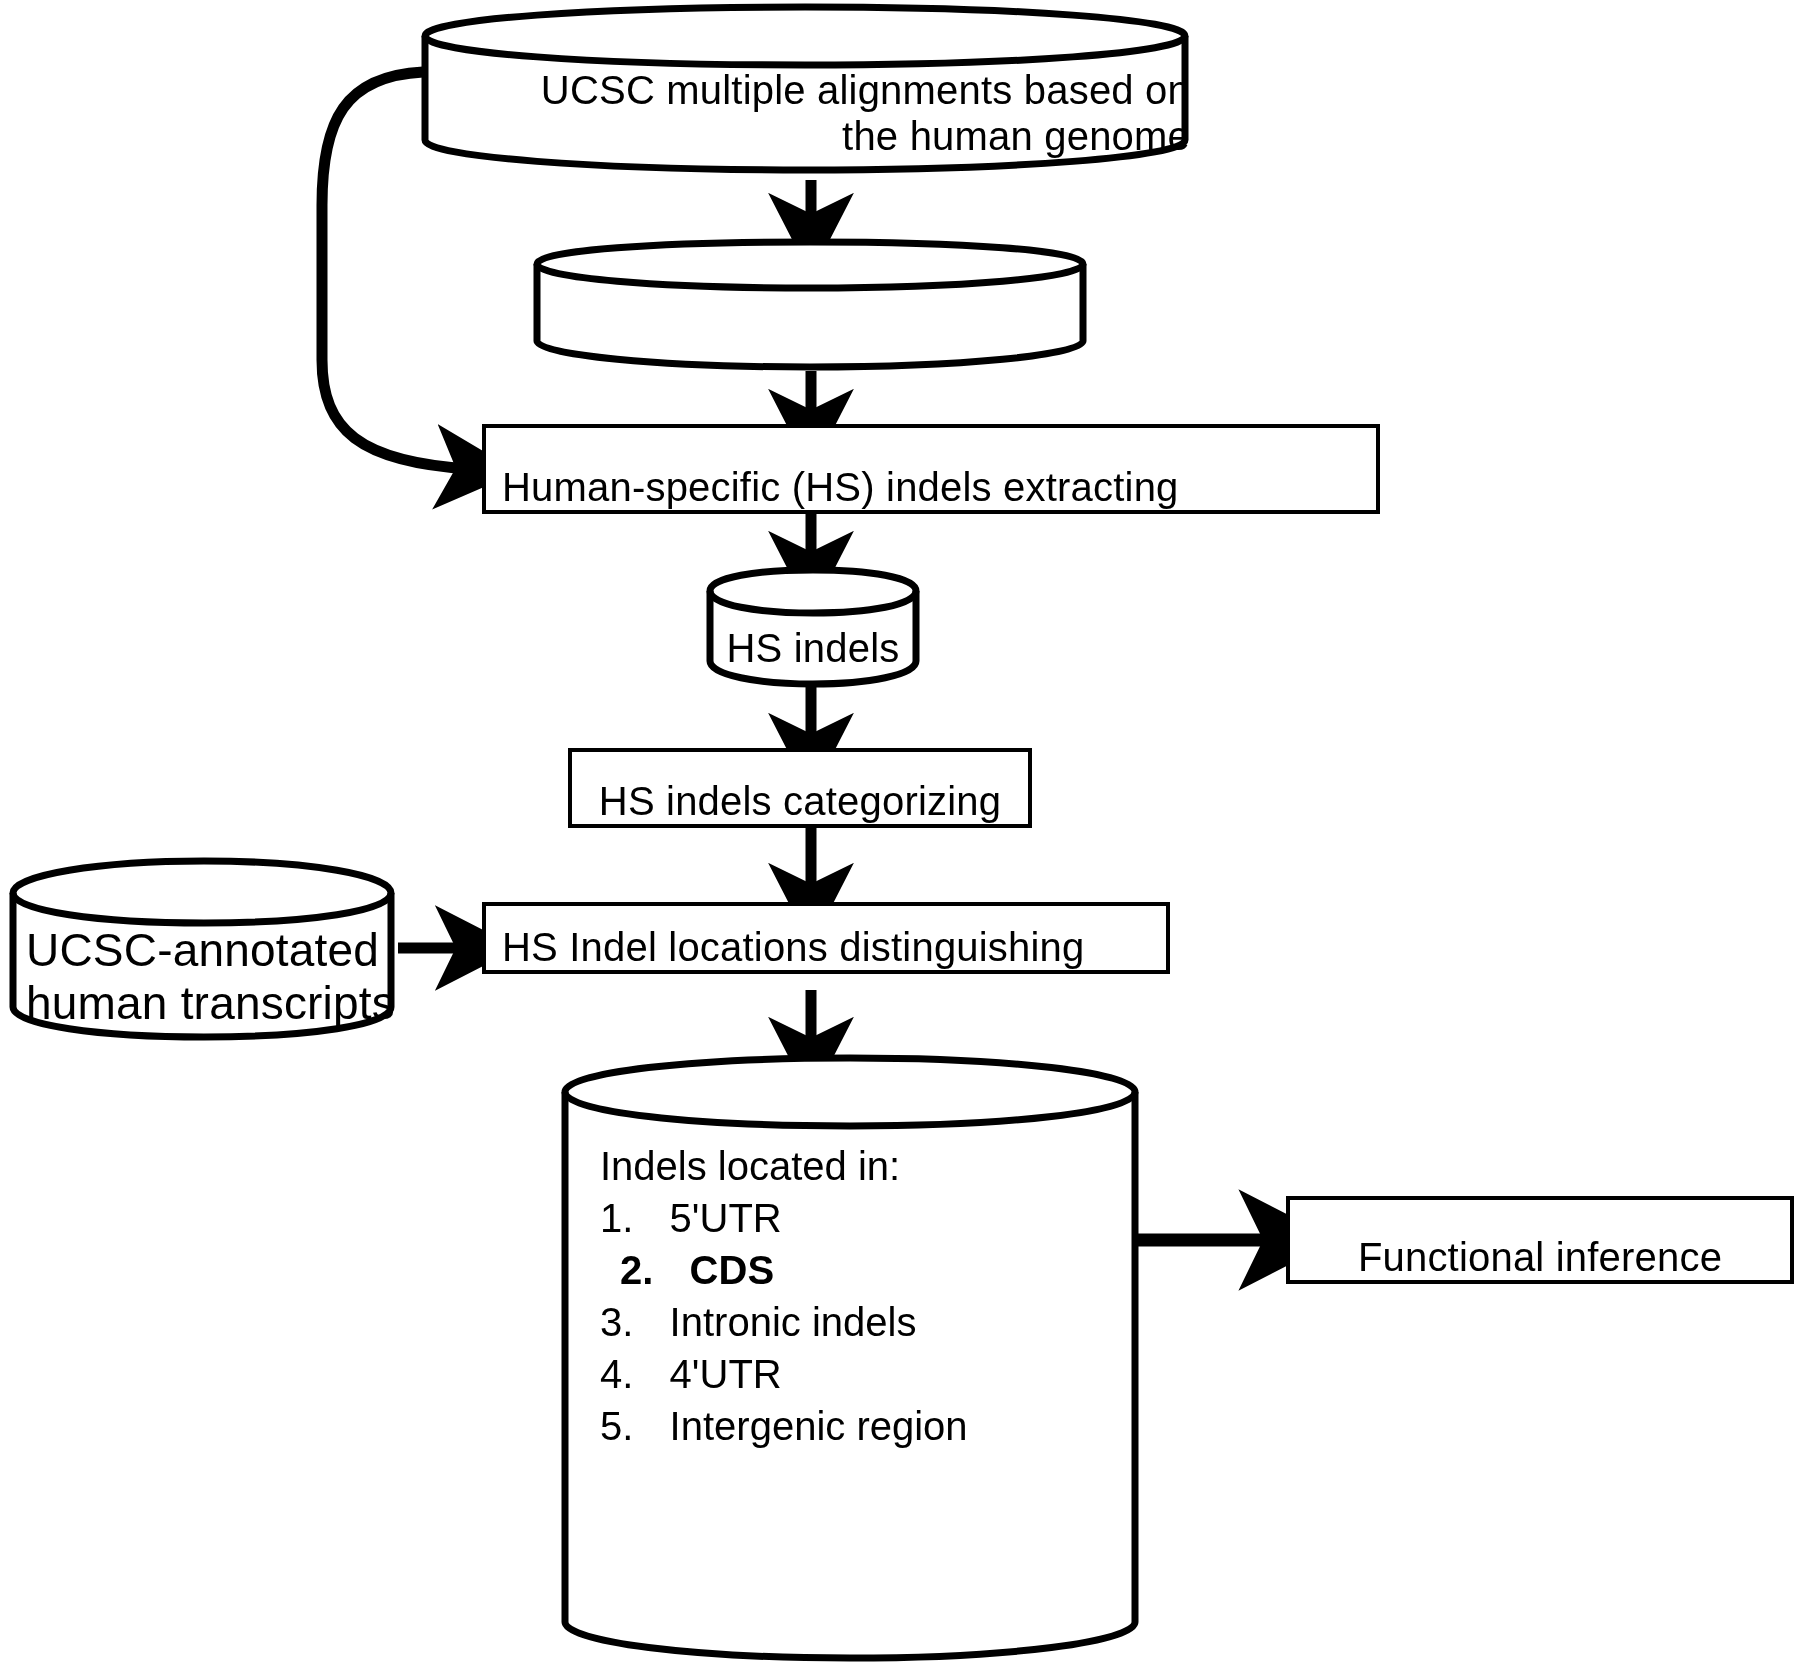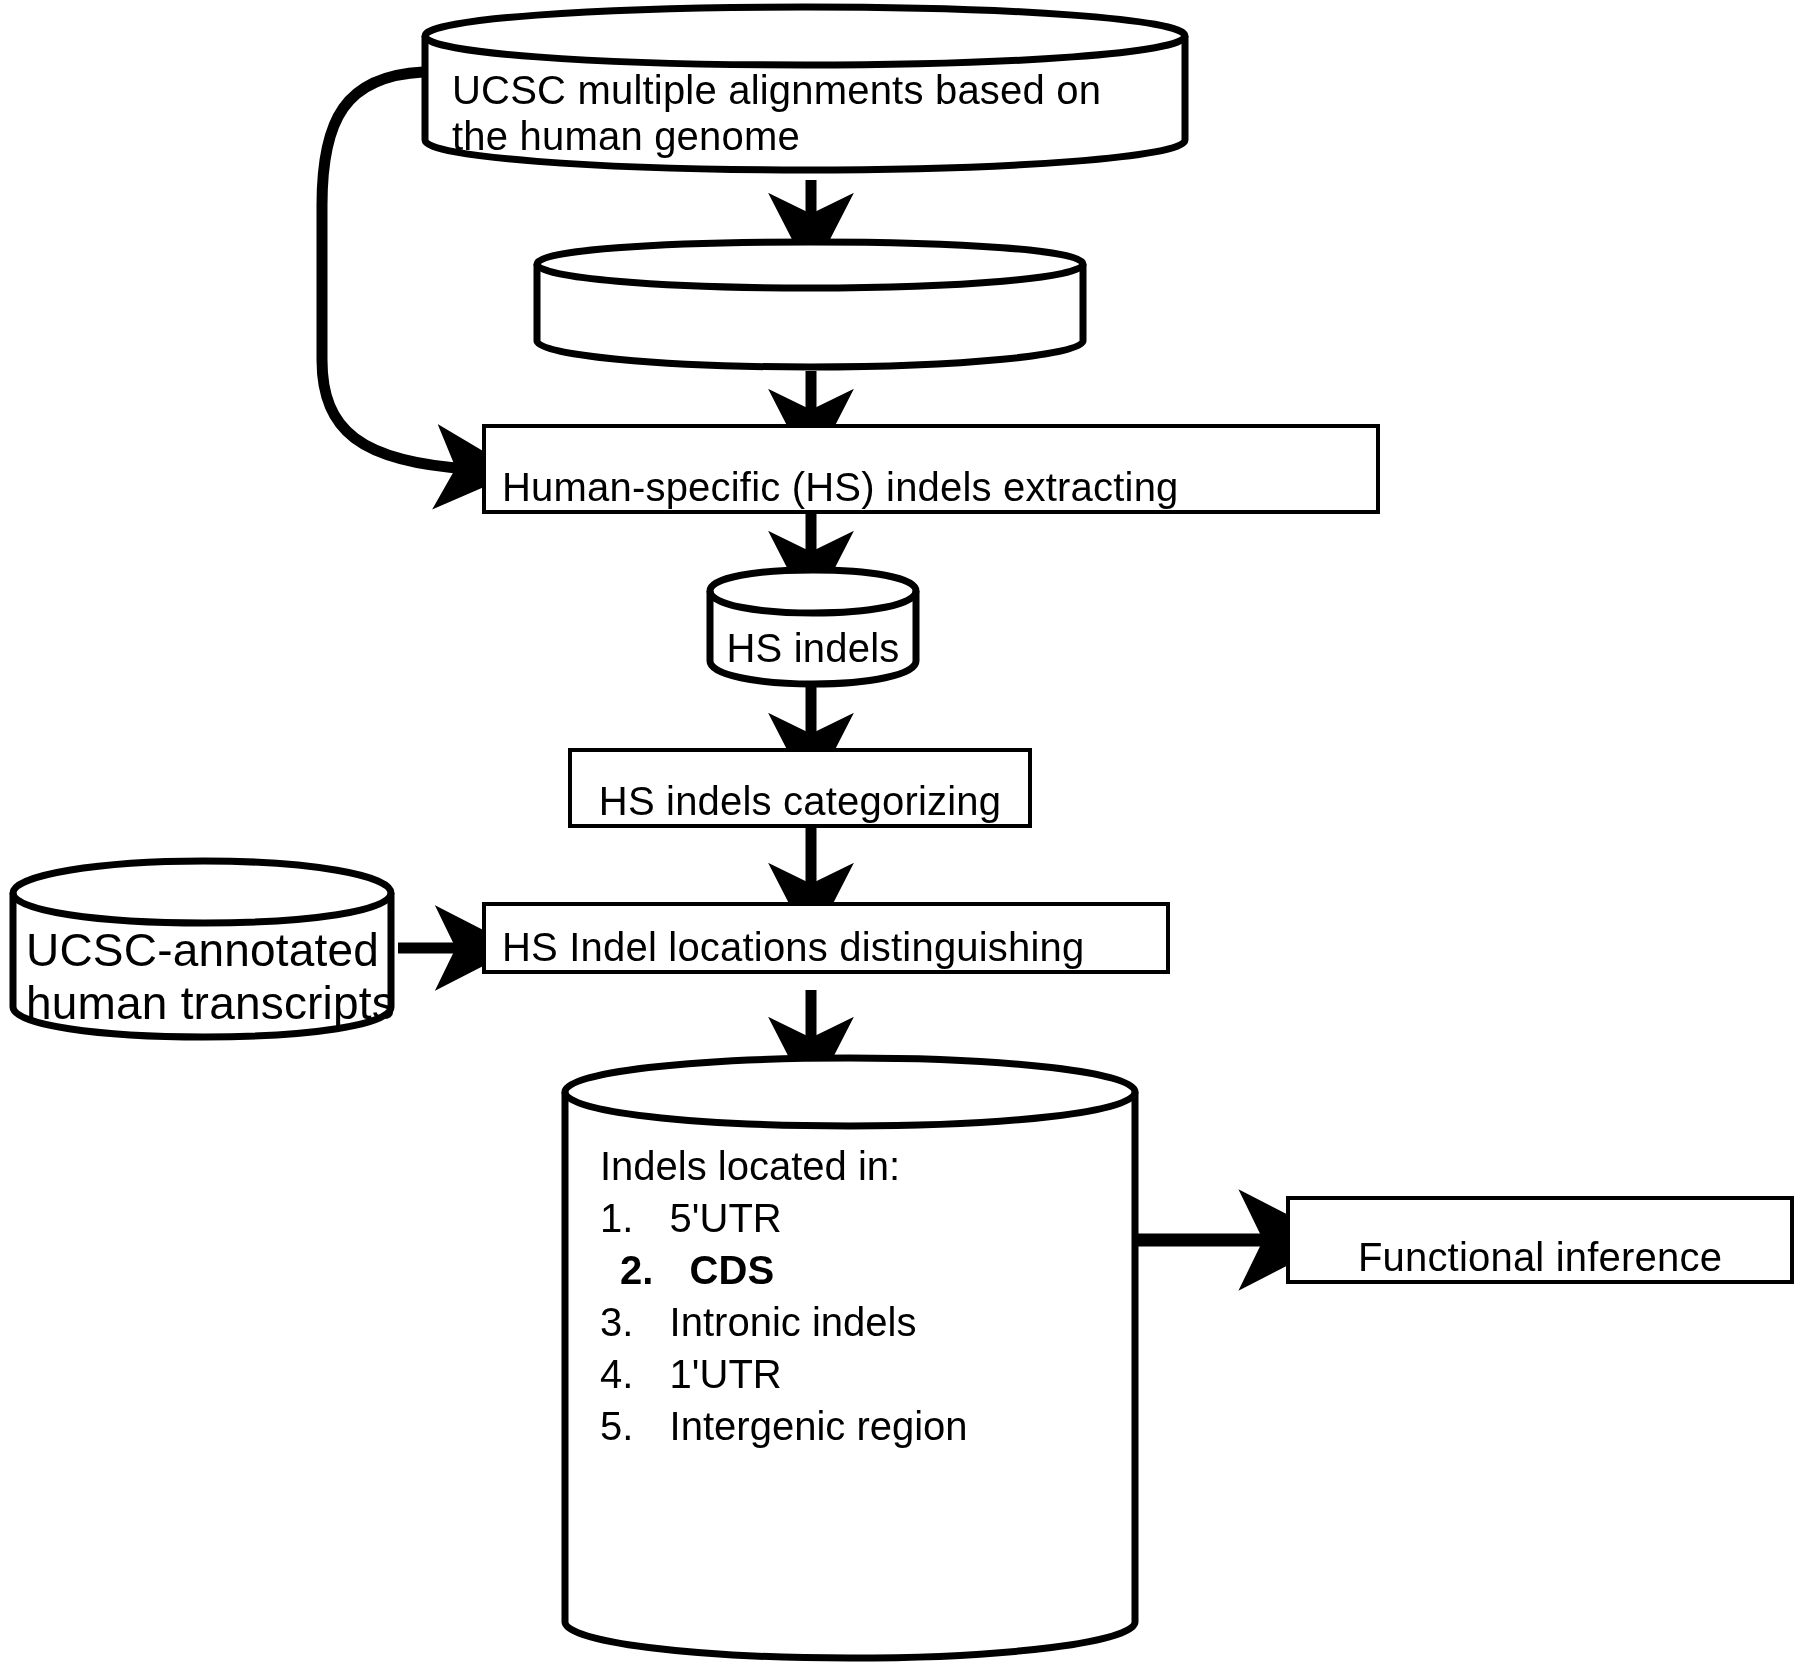--- a/index.html
+++ b/index.html
@@ -54,21 +54,21 @@
 
     <line x1="775" y1="1240" x2="1280" y2="1240" stroke="#000" stroke-width="13" marker-end="url(#ah2)"></line>
   </svg>
 
   <div class="node cyl" style="left:420px;top:2px;width:770px;height:172px;">
     <svg class="cyl-body" viewBox="0 0 770 172" preserveAspectRatio="none">
       <path d="M5,34 L5,138 C5,155 177,168 385,168 C593,168 765,155 765,138
                L765,34 C765,17 593,5 385,5 C177,5 5,17 5,34 Z" fill="#fff" stroke="#000" stroke-width="7"></path>
       <path d="M5,34 C5,51 177,63 385,63 C593,63 765,51 765,34" fill="none" stroke="#000" stroke-width="7"></path>
     </svg>
-    <div class="cyl-label" style="top:56px;height:110px;">
+    <div class="cyl-label" style="top:56px;height:110px;text-align:right;">
       <div class="txt nowrap" style="padding-left:32px;">UCSC multiple alignments based on</div>
       <div class="txt nowrap" style="padding-left:32px;">the human genome</div>
     </div>
   </div>
 
   <div class="node cyl" style="left:532px;top:238px;width:556px;height:133px;">
     <svg class="cyl-body" viewBox="0 0 556 133" preserveAspectRatio="none">
       <path d="M5,26 L5,103 C5,117 128,129 278,129 C428,129 551,117 551,103
                L551,26 C551,12 428,4 278,4 C128,4 5,12 5,26 Z" fill="#fff" stroke="#000" stroke-width="7"></path>
       <path d="M5,26 C5,40 128,50 278,50 C428,50 551,40 551,26" fill="none" stroke="#000" stroke-width="7"></path>
@@ -129,21 +129,21 @@
         <span>CDS</span>
       </div>
       <div class="listline">
         <span>3.</span>
         <span style="display:inline-block;width:14px"></span>
         <span>Intronic indels</span>
       </div>
       <div class="listline">
         <span>4.</span>
         <span style="display:inline-block;width:14px"></span>
-        <span>1'UTR</span>
+        <span>4'UTR</span>
       </div>
       <div class="listline">
         <span>5.</span>
         <span style="display:inline-block;width:14px"></span>
         <span>Intergenic region</span>
       </div>
     </div>
   </div>
 
   <div class="node rect" style="left:1286px;top:1196px;width:508px;height:88px;justify-content:center;">

